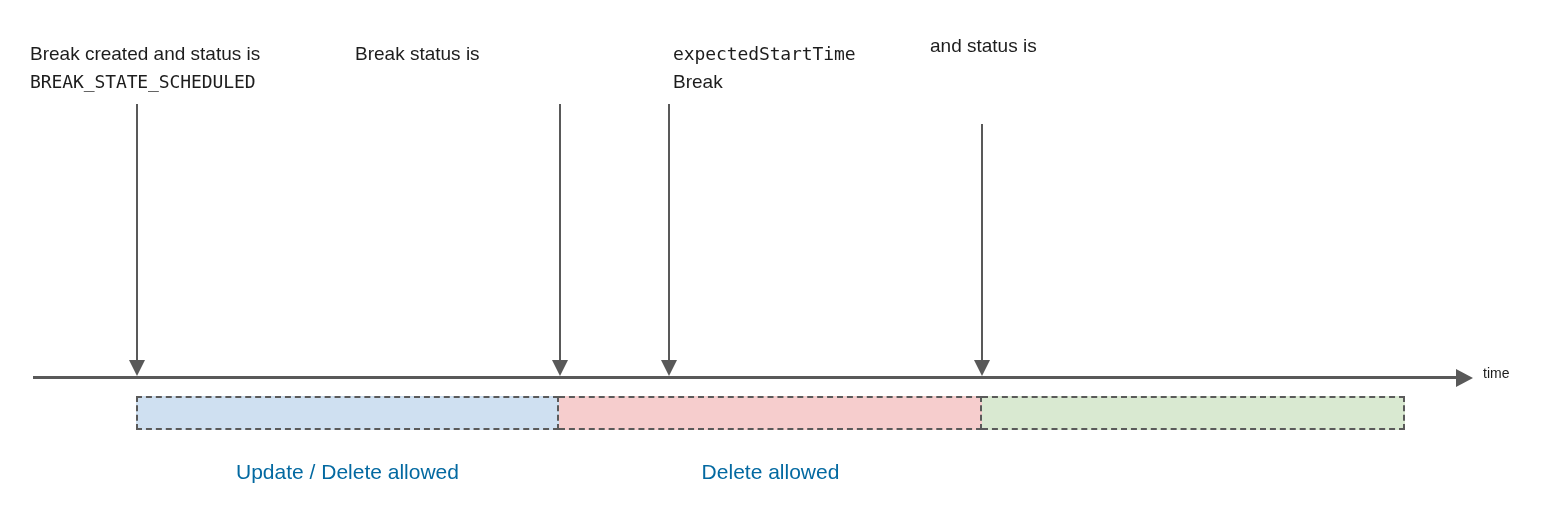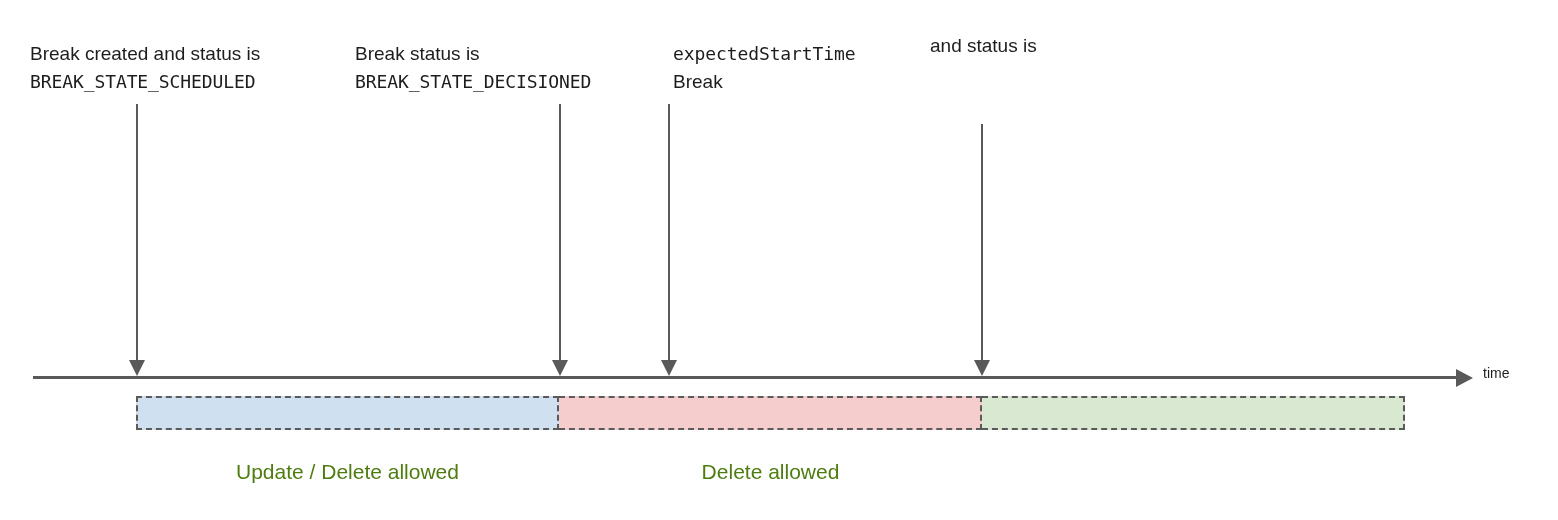--- a/index.html
+++ b/index.html
@@ -98,39 +98,38 @@
     border: 2px dashed #5a5a5a;
   }
   .phase-bar.mid  { border-left: none; }
   .phase-bar.last { border-left: none; }
 
   
   .phase-caption {
     position: absolute;
     top: 460px;
     font-size: 21px;
-    color: #4d7c0f;
+    color: #0369a1;
     text-align: center;
     white-space: nowrap;
     transform: translateX(-50%);
   }
 </style>
 </head>
 <body>
 
 <div id="diagram">
 
   <div class="annot" id="annot-0">
     <span class="ln">Break created and status is</span>
     <span class="ln mono">BREAK_STATE_SCHEDULED</span>
   </div>
 
   <div class="annot" id="annot-1">
     <span class="ln">Break status is</span>
-    <span class="ln mono">BREAK_STATE_DECISIONED</span>
   </div>
 
   <div class="annot" id="annot-2">
     <span class="ln mono">expectedStartTime</span>
     <span class="ln">Break</span>
   </div>
 
   <div class="annot" id="annot-3">
     <span class="ln">and status is</span>
   </div>

